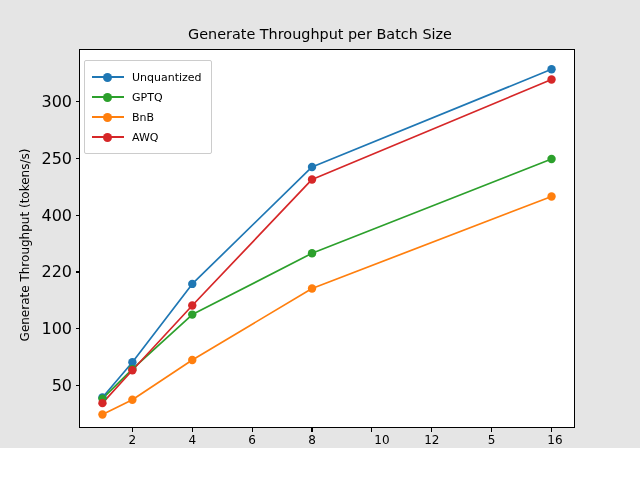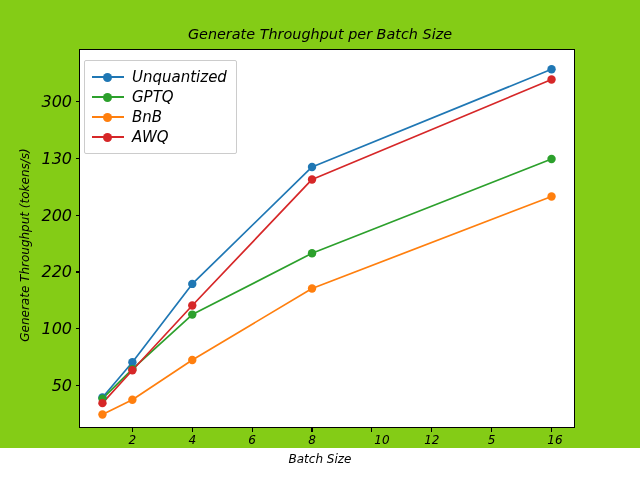--- a/index.html
+++ b/index.html
@@ -11,22 +11,21 @@
     width: 640px;
     height: 480px;
     font-family: "DejaVu Sans", sans-serif;
     color: #000000;
     overflow: hidden;
   }
   #figure {
     position: relative;
     width: 640px;
     height: 448px;
-    background: #84cc16;
-    font-style: italic;
+    background: #e5e5e5;
   }
   #chart-title {
     position: absolute;
     left: 0;
     top: 26px;
     width: 640px;
     text-align: center;
     font-size: 14.4px;
     color: #000000;
     letter-spacing: 0px;
@@ -124,21 +123,21 @@
   }
   .legend-dot {
     position: absolute;
     left: 11px;
     top: 2.5px;
     width: 9px;
     height: 9px;
     border-radius: 50%;
   }
   .legend-text {
-    font-size: 15px;
+    font-size: 11px;
     color: #000000;
     white-space: nowrap;
   }
 </style>
 </head>
 <body>
 
 <div id="figure">
 
   <div id="chart-title">Generate Throughput per Batch Size</div>
@@ -173,23 +172,23 @@
   </div>
 
   <div id="y-ticks">
       <div class="ytick-mark" style="top: 384.98px;"></div>
       <div class="ytick-wrap" style="top: 384.98px;">50</div>
       <div class="ytick-mark" style="top: 328.21px;"></div>
       <div class="ytick-wrap" style="top: 328.21px;">100</div>
       <div class="ytick-mark" style="top: 271.43px;"></div>
       <div class="ytick-wrap" style="top: 271.43px;">220</div>
       <div class="ytick-mark" style="top: 214.65px;"></div>
-      <div class="ytick-wrap" style="top: 214.65px;">200</div>
+      <div class="ytick-wrap" style="top: 214.65px;">400</div>
       <div class="ytick-mark" style="top: 157.88px;"></div>
-      <div class="ytick-wrap" style="top: 157.88px;">130</div>
+      <div class="ytick-wrap" style="top: 157.88px;">250</div>
       <div class="ytick-mark" style="top: 101.1px;"></div>
       <div class="ytick-wrap" style="top: 101.1px;">300</div>
     </div>
   <div id="x-ticks">
       <div class="xtick-mark" style="left: 131.84px;"></div>
       <div class="xtick-wrap" style="left: 132.39px;">2</div>
       <div class="xtick-mark" style="left: 191.72px;"></div>
       <div class="xtick-wrap" style="left: 192.27px;">4</div>
       <div class="xtick-mark" style="left: 251.6px;"></div>
       <div class="xtick-wrap" style="left: 252.15px;">6</div>
@@ -198,21 +197,20 @@
       <div class="xtick-mark" style="left: 371.36px;"></div>
       <div class="xtick-wrap" style="left: 382px;">10</div>
       <div class="xtick-mark" style="left: 431.24px;"></div>
       <div class="xtick-wrap" style="left: 431.79px;">12</div>
       <div class="xtick-mark" style="left: 491.12px;"></div>
       <div class="xtick-wrap" style="left: 491.67px;">5</div>
       <div class="xtick-mark" style="left: 551px;"></div>
       <div class="xtick-wrap" style="left: 555px;">16</div>
     </div>
 
-  <div id="xlabel">Batch Size</div>
   <div id="ylabel">Generate Throughput (tokens/s)</div>
 
   <div id="legend">
       <div class="legend-row">
         <div class="legend-sample">
           <div class="legend-line" style="background: rgb(31, 119, 180);"></div>
           <div class="legend-dot" style="background: rgb(31, 119, 180);"></div>
         </div>
         <span class="legend-text">Unquantized</span>
       </div>

